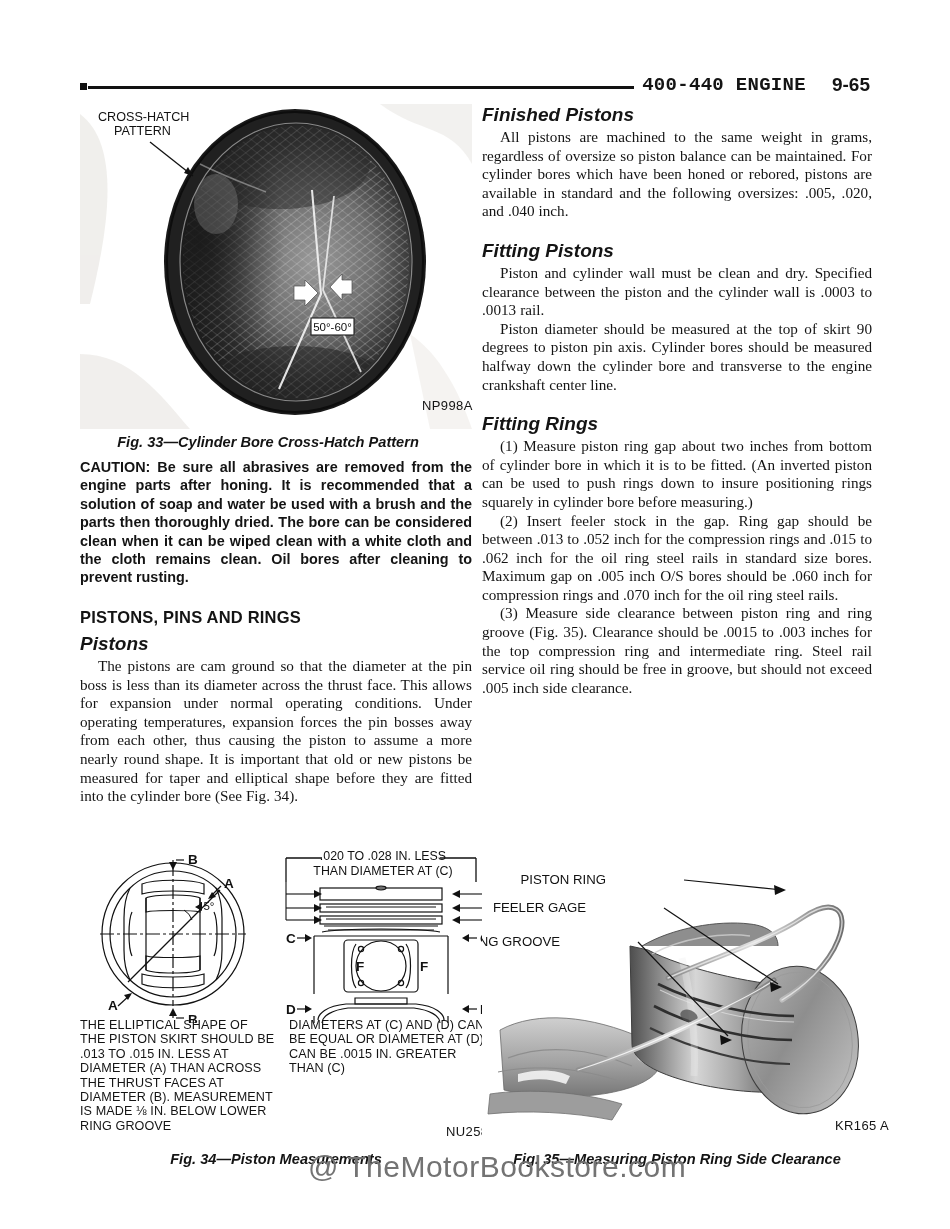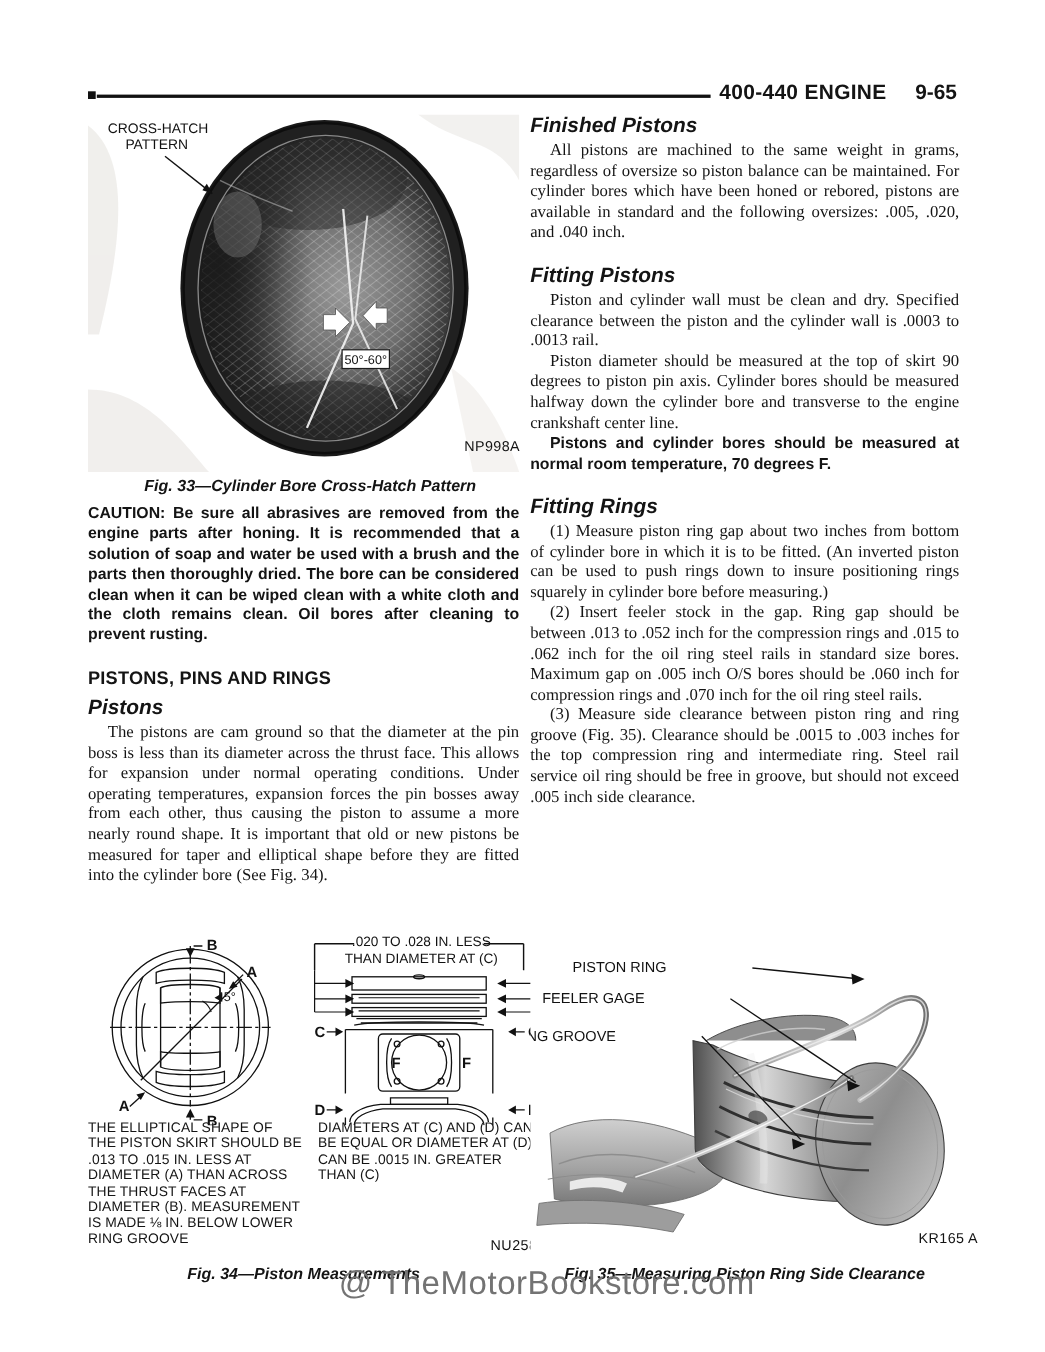--- a/index.html
+++ b/index.html
@@ -34,21 +34,21 @@
     margin-right: 1px;
     margin-top: 3px;
   }
   .hdr-rule {
     flex: 1 1 auto;
     height: 3px;
     background: #111;
     margin-top: 4px;
   }
   .hdr-title {
-    font-family: Liberation Sans, sans-serif;
+    font-family: Liberation Mono, monospace;
     font-weight: bold;
     font-size: 19px;
     letter-spacing: 0.3px;
     margin-left: 8px;
     white-space: nowrap;
   }
   .hdr-page {
     font-family: "Liberation Sans", sans-serif;
     font-weight: bold;
     font-size: 19px;
@@ -110,21 +110,21 @@
   .figcap {
     font-family: "Liberation Sans", sans-serif;
     font-weight: bold;
     font-style: italic;
     font-size: 14.6px;
     text-align: center;
     margin: 0;
   }
   #fig33cap {
     position: absolute;
-    left: 86px;
+    left: 72px;
     top: 434px;
     width: 392px;
   }
   #caution-block {
     position: absolute;
     left: 80px;
     top: 458px;
     width: 392px;
   }
   #pistons-block {
@@ -322,21 +322,20 @@
 
 <div id="col-right">
   <h3 class="sub">Finished Pistons</h3>
   <p class="body">All pistons are machined to the same weight in grams, regardless of oversize so piston balance can be maintained. For cylinder bores which have been honed or rebored, pistons are available in standard and the following oversizes: .005, .020, and .040 inch.</p>
 
   <div class="gap-l"></div>
 
   <h3 class="sub">Fitting Pistons</h3>
   <p class="body">Piston and cylinder wall must be clean and dry. Specified clearance between the piston and the cylinder wall is .0003 to .0013 rail.</p>
   <p class="body">Piston diameter should be measured at the top of skirt 90 degrees to piston pin axis. Cylinder bores should be measured halfway down the cylinder bore and transverse to the engine crankshaft center line.</p>
-  <p class="boldpara">Pistons and cylinder bores should be measured at normal room temperature, 70 degrees F.</p>
 
   <div class="gap-l"></div>
 
   <h3 class="sub">Fitting Rings</h3>
   <p class="body">(1) Measure piston ring gap about two inches from bottom of cylinder bore in which it is to be fitted. (An inverted piston can be used to push rings down to insure positioning rings squarely in cylinder bore before measuring.)</p>
   <p class="body">(2) Insert feeler stock in the gap. Ring gap should be between .013 to .052 inch for the compression rings and .015 to .062 inch for the oil ring steel rails in standard size bores. Maximum gap on .005 inch O/S bores should be .060 inch for compression rings and .070 inch for the oil ring steel rails.</p>
   <p class="body">(3) Measure side clearance between piston ring and ring groove (Fig. 35). Clearance should be .0015 to .003 inches for the top compression ring and intermediate ring. Steel rail service oil ring should be free in groove, but should not exceed .005 inch side clearance.</p>
 </div>
 
 <div id="fig34">

